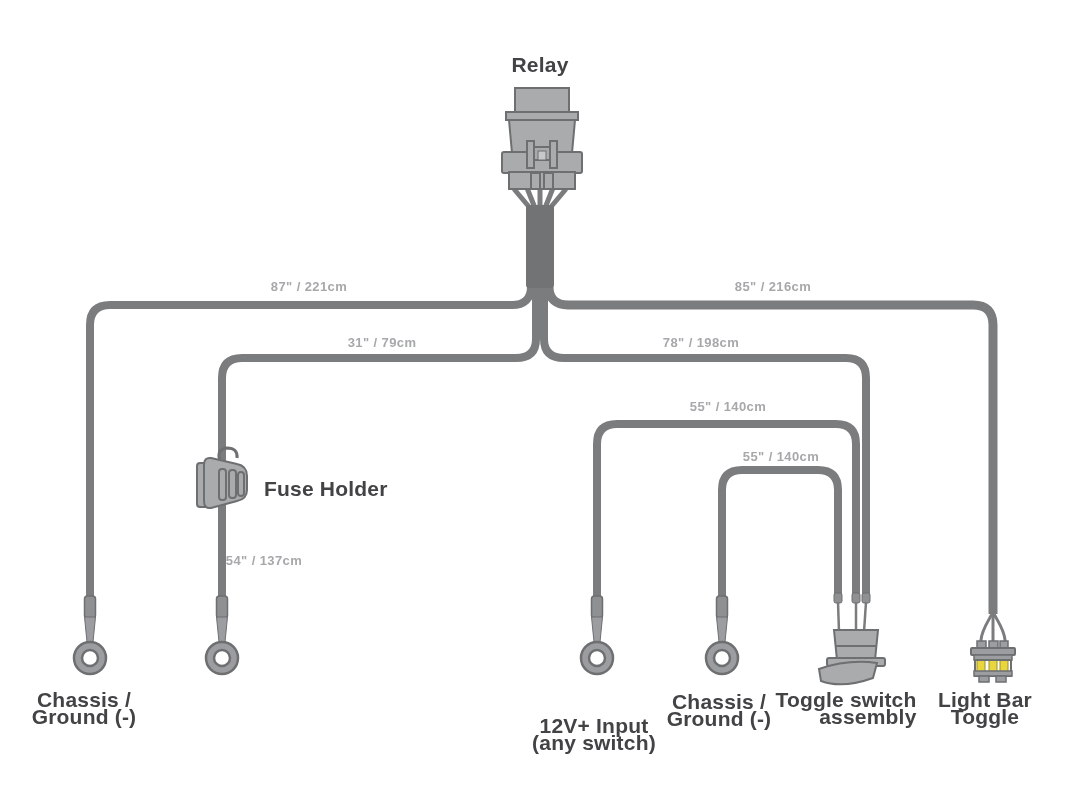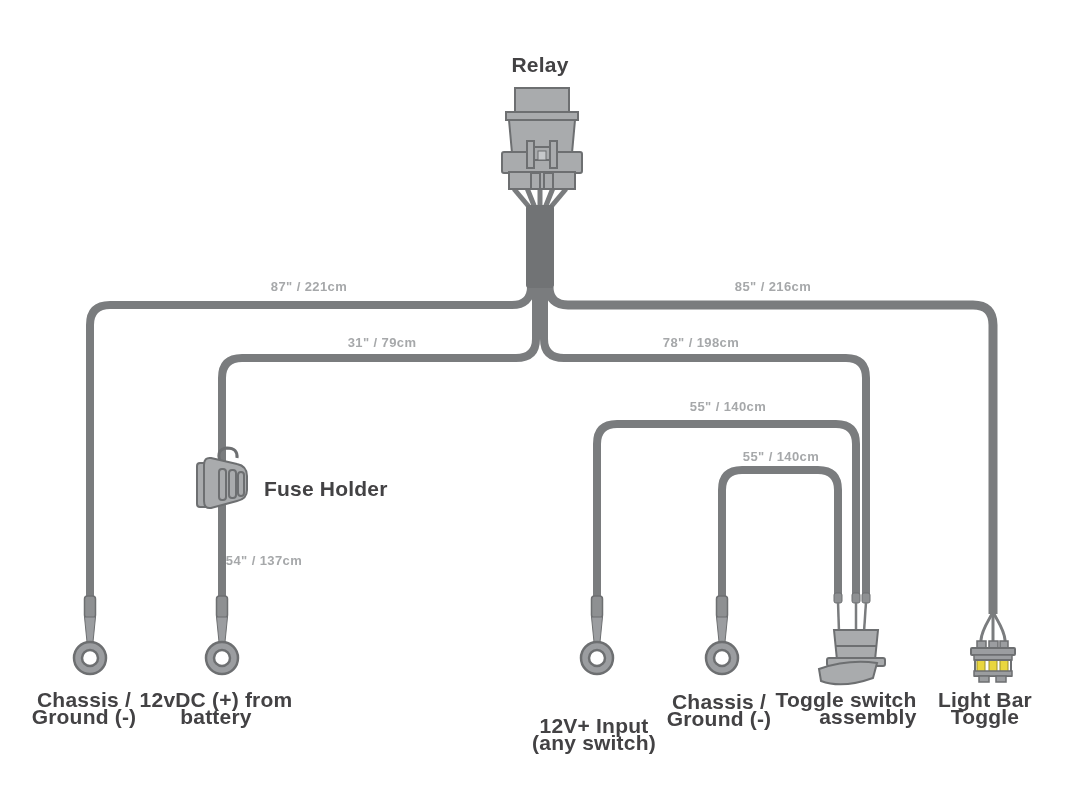--- a/index.html
+++ b/index.html
@@ -158,24 +158,20 @@
   <div class="len-label" style="left:728px;top:399px;">55" / 140cm</div>
   <div class="len-label" style="left:781px;top:449px;">55" / 140cm</div>
   <div class="len-label" style="left:264px;top:553px;">54" / 137cm</div>
 
   <div class="comp-label left-align" style="left:264px;top:441px;margin-top:39px;">Fuse Holder</div>
 
   <div class="comp-label" style="left:84px;top:691px;">
     <div>Chassis /</div>
     <div>Ground (-)</div>
   </div>
-  <div class="comp-label" style="left:216px;top:691px;">
-    <div>12vDC (+) from</div>
-    <div>battery</div>
-  </div>
   <div class="comp-label" style="left:594px;top:693px;margin-top:24px;">
     <div>12V+ Input</div>
     <div>(any switch)</div>
   </div>
   <div class="comp-label" style="left:719px;top:693px;">
     <div>Chassis /</div>
     <div>Ground (-)</div>
   </div>
   <div class="comp-label" style="left:846px;top:691px;text-align:right;">
     <div>Toggle switch</div>

